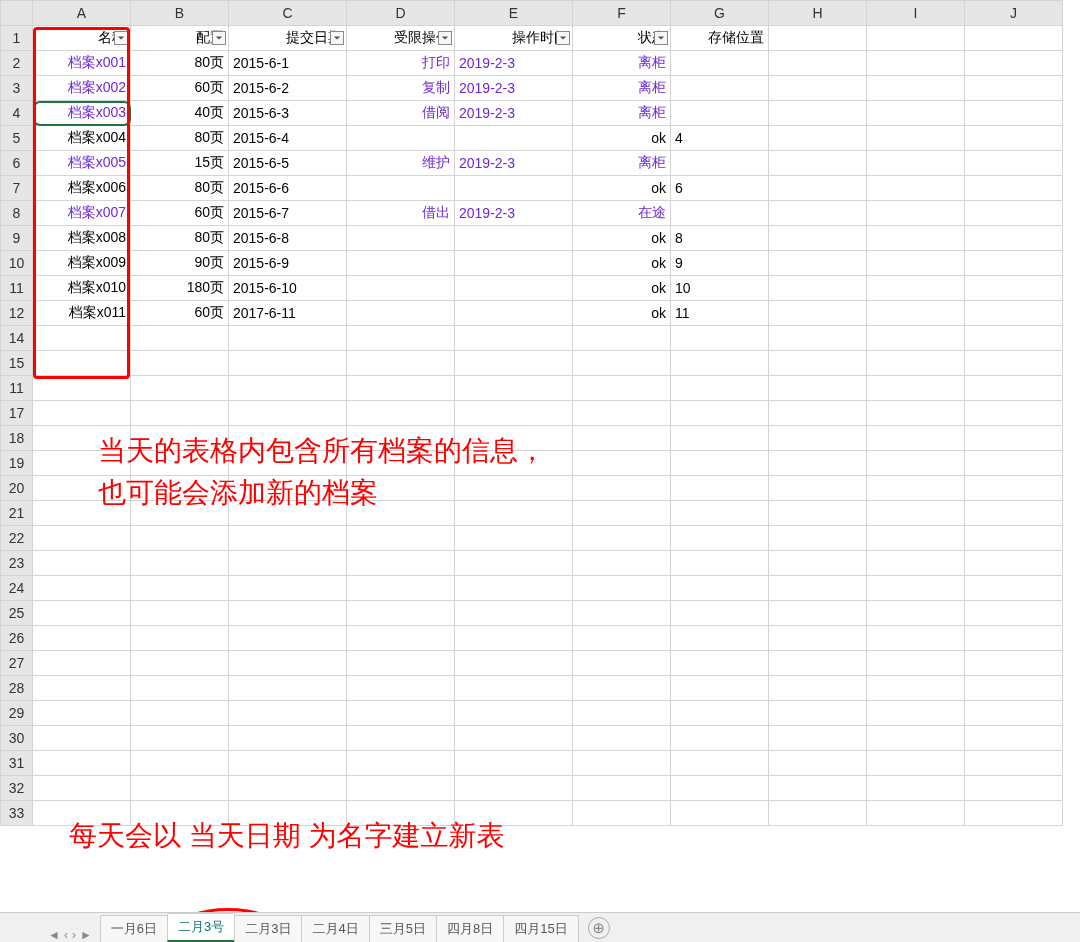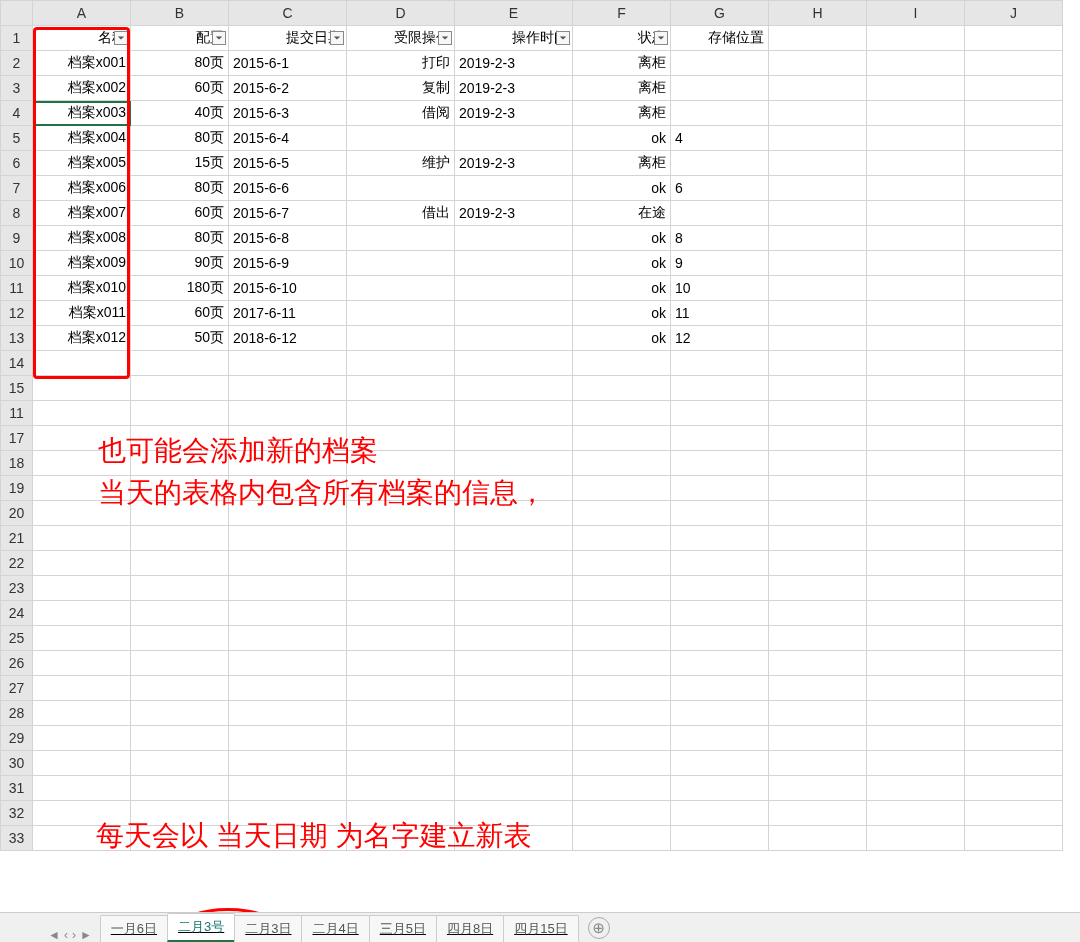--- a/index.html
+++ b/index.html
@@ -62,21 +62,21 @@
   transform: translateY(-50%);
   width: 14px;
   height: 14px;
   border: 1px solid #888;
   background: #f7f7f7;
   display: flex;
   align-items: center;
   justify-content: center;
 }
 .filter-btn svg { width: 8px; height: 8px; }
-.red { color: #000000; }
+.red { color: #6d28d9; border-radius: 7px; }
 .right { }
 .left { text-align: right; }
 .annot {
   position: absolute;
   color: #ff0000;
   font-size: 28px;
   line-height: 1.5;
   font-weight: normal;
   white-space: nowrap;
   pointer-events: none;
@@ -366,33 +366,20 @@
           <td class="right">2017-6-11</td>
           <td class="left"></td>
           <td class="right"></td>
           <td class="left">ok</td>
           <td class="right">11</td>
           <td></td>
           <td></td>
           <td></td>
         </tr>
         <tr>
-          <th class="rowhdr">13</th>
-          <td class="left">档案x012</td>
-          <td class="left">50页</td>
-          <td class="right">2018-6-12</td>
-          <td class="left"></td>
-          <td class="right"></td>
-          <td class="left">ok</td>
-          <td class="right">12</td>
-          <td></td>
-          <td></td>
-          <td></td>
-        </tr>
-        <tr>
           <th class="rowhdr">14</th>
           <td></td>
           <td></td>
           <td></td>
           <td></td>
           <td></td>
           <td></td>
           <td></td>
           <td></td>
           <td></td>
@@ -645,38 +632,38 @@
           <td></td>
           <td></td>
         </tr>
       </tbody>
 </table>
 </div>
 
 <div class="red-box" style="left:33px; top:27px; width:97px; height:352px;"></div>
 
 <div class="annot" style="left:98px; top:430px;">
+  <div>当天的表格内包含所有档案的信息，</div>
   <div>也可能会添加新的档案</div>
-  <div>当天的表格内包含所有档案的信息，</div>
 </div>
 
-<div class="annot" style="left:96px; top:815px;">
+<div class="annot" style="left:69px; top:815px;">
   <span>每天会以 当天日期 为名字建立新表</span>
 </div>
 
 <div class="red-ellipse" style="left:178px; bottom:-4px; width:100px; height:38px;"></div>
 
 <div class="tabs">
   <div class="tab-scroll">
     <span>◄</span>
     <span>‹</span>
     <span>›</span>
     <span>►</span>
   </div>
-  <div id="tabs-container" style="display:flex;align-items:flex-end;text-decoration:underline;">
+  <div id="tabs-container" style="display:flex;align-items:flex-end;">
       <div class="tab">一月6日</div>
       <div class="tab active">二月3号</div>
       <div class="tab">二月3日</div>
       <div class="tab">二月4日</div>
       <div class="tab">三月5日</div>
       <div class="tab">四月8日</div>
       <div class="tab">四月15日</div>
     </div>
   <div class="add-sheet">⊕</div>
 </div>

